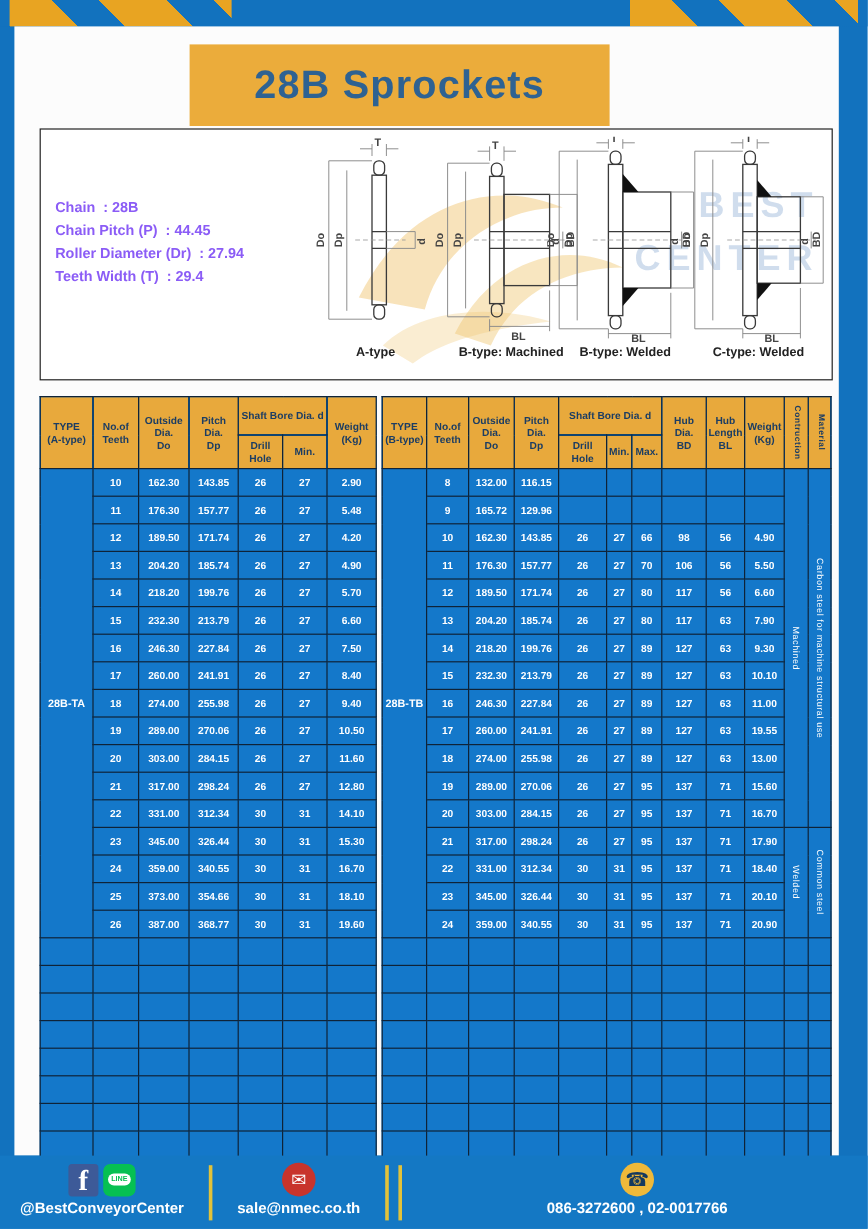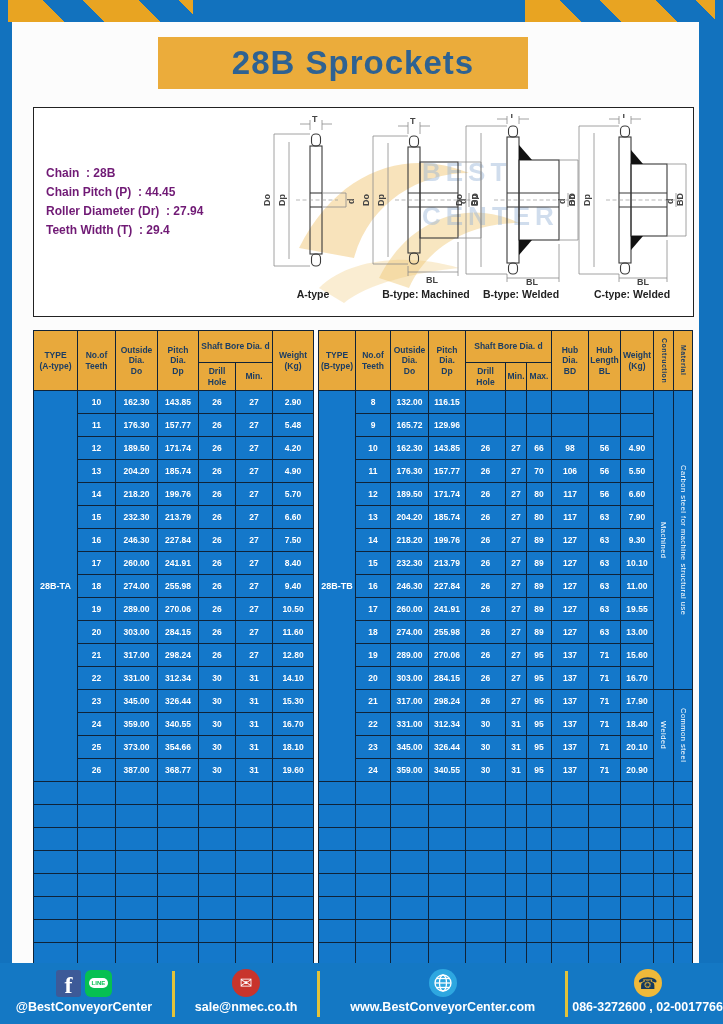--- a/index.html
+++ b/index.html
@@ -7,30 +7,30 @@
        background:#1272BE;overflow:hidden;}
   
   .hazard{position:absolute;top:0;left:0;width:723px;height:22px;background:#1272BE;}
   .stripes{position:absolute;top:0;height:22px;
            background:repeating-linear-gradient(45deg,#E8A422 0 40px,#1272BE 40px 68px);}
   .stripes.left{left:8px;width:185px;}
   .stripes.right{right:8px;width:190px;}
   
   .paper{position:absolute;left:12px;top:22px;width:687px;bottom:61px;background:#FCFCFC;}
   
-  .banner{position:absolute;left:146px;top:15px;width:350px;height:52px;background:#EBAC3B;
-          display:flex;align-items:center;justify-content:center;padding-left:20px;}
+  .banner{position:absolute;left:146px;top:15px;width:350px;height:68px;background:#EBAC3B;
+          display:flex;align-items:center;justify-content:center;}
   .banner h1{margin:0;font-size:33px;font-weight:bold;color:#2E6292;letter-spacing:1px;}
   
   .specbox{position:absolute;left:21px;top:85px;width:659px;height:208px;background:#fff;
            border:1.5px solid #222;overflow:hidden;}
   .speclist{position:absolute;left:12px;top:56px;z-index:3;}
-  .speclist div{font-size:12px;font-weight:bold;color:#701a75;line-height:19px;white-space:pre;}
-  .wm-text{position:absolute;left:388px;top:42px;width:260px;z-index:1;text-align:left;
-           font-weight:bold;color:rgba(150,180,215,0.45);line-height:44px;font-size:26px;letter-spacing:5px;}
+  .speclist div{font-size:12px;font-weight:bold;color:#8b5cf6;line-height:19px;white-space:pre;}
+  .wm-text{position:absolute;left:388px;top:42px;width:260px;z-index:1;text-align:right;
+           font-weight:bold;color:rgba(150,180,215,0.45);line-height:44px;font-size:30px;letter-spacing:5px;}
   .wm-gold{position:absolute;left:225px;top:20px;z-index:0;}
   .diag{position:absolute;top:6px;z-index:2;text-align:center;}
   .diag svg{display:block;}
   .diag .cap{font-size:10.5px;color:#222;margin-top:2px;font-weight:bold;}
   .dA{left:224px;width:110px;}
   .dBm{left:327px;width:130px;}
   .dBw{left:422px;width:130px;}
   .dCw{left:536px;width:124px;}
   
   table{border-collapse:collapse;table-layout:fixed;position:absolute;top:308px;background:#1478CA;}
@@ -842,36 +842,20 @@
     <div class="txt">@BestConveyorCenter</div>
   </div>
   <div class="fdiv"></div>
   <div class="fsec s2">
     <div class="icons">
         <div class="circle mail">✉</div>
       </div>
     <div class="txt">sale@nmec.co.th</div>
   </div>
   <div class="fdiv"></div>
-  <div class="fsec s3">
-    <div class="icons">
-      <div class="circle globe">
-        <svg width="20" height="20" viewBox="0 0 20 20">
-            <g fill="none" stroke="#fff" stroke-width="1.3">
-              <circle cx="10" cy="10" r="8"></circle>
-              <ellipse cx="10" cy="10" rx="3.5" ry="8"></ellipse>
-              <line x1="2" y1="10" x2="18" y2="10"></line>
-              <line x1="3" y1="5.5" x2="17" y2="5.5"></line>
-              <line x1="3" y1="14.5" x2="17" y2="14.5"></line>
-            </g>
-          </svg>
-      </div>
-    </div>
-    <div class="txt">www.BestConveyorCenter.com</div>
-  </div>
   <div class="fdiv"></div>
   <div class="fsec s4">
     <div class="icons">
         <div class="circle phone">☎</div>
       </div>
     <div class="txt">086-3272600 , 02-0017766</div>
   </div>
 </div>
 
 </body></html>

